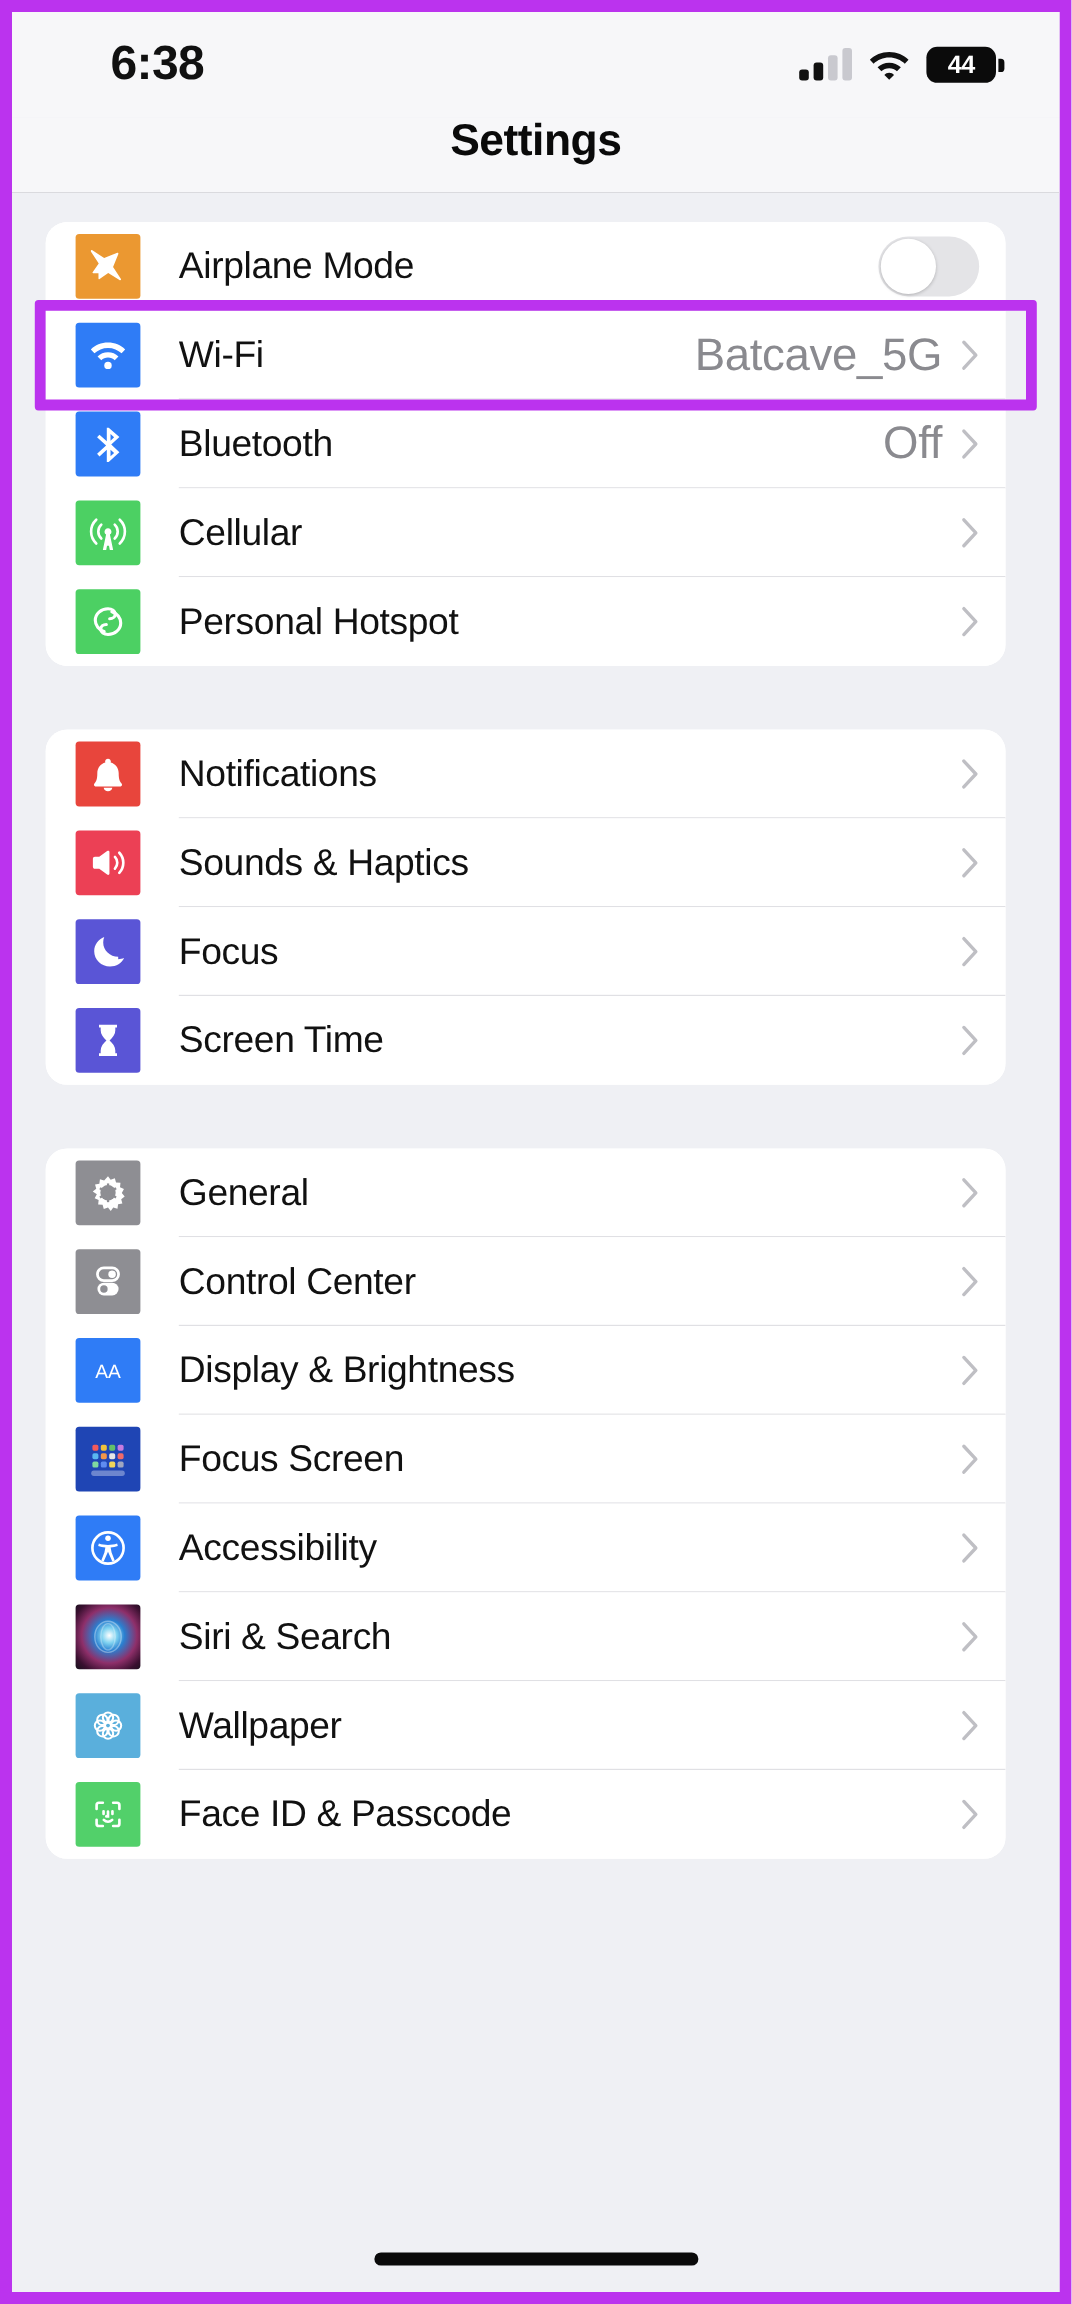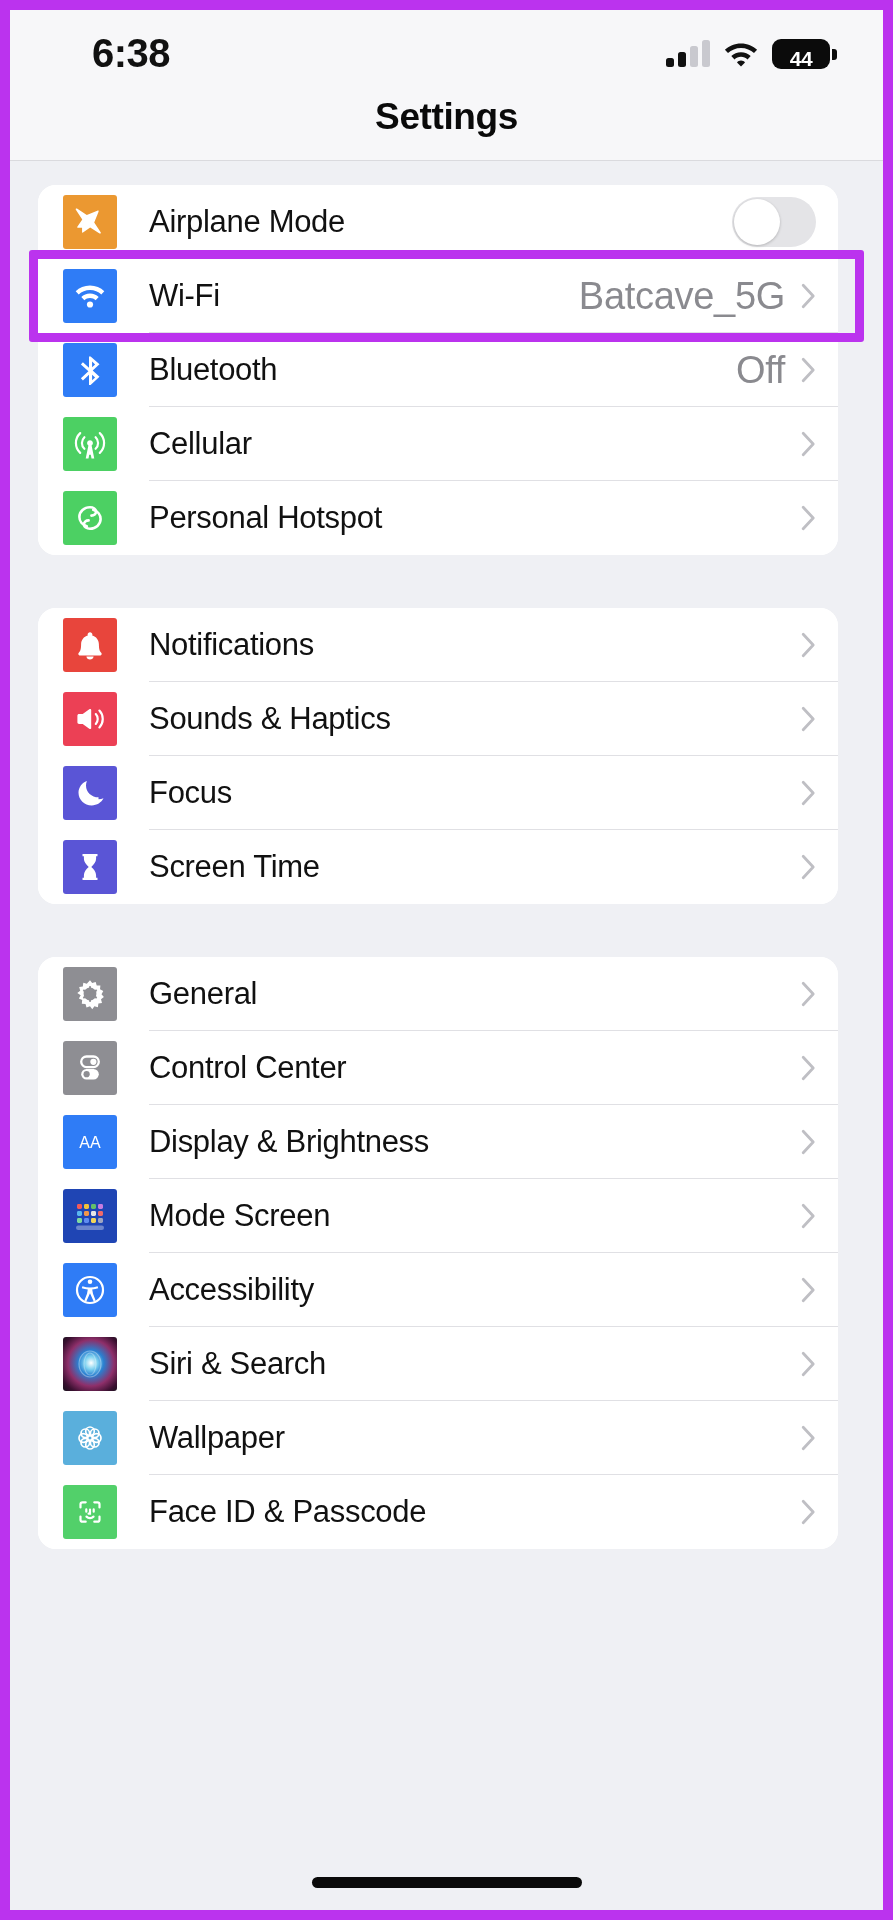--- a/index.html
+++ b/index.html
@@ -66,21 +66,21 @@
 
   .wifi-glyph { width: 34px; height: 26px; display: block; }
 
   .battery-wrap { display: flex; align-items: center; }
   .battery-body {
     width: 58px;
     height: 30px;
     background: #0b0b0b;
     border-radius: 9px;
     display: flex;
-    align-items: flex-end;
+    align-items: center;
     justify-content: center;
   }
   .battery-num {
     color: #ffffff;
     font-size: 21px;
     font-weight: bold;
     letter-spacing: -0.5px;
     line-height: 1;
   }
   .battery-cap {
@@ -474,21 +474,21 @@
               <rect x="14" y="15" width="5" height="5" rx="1.4" fill="#f2964a"></rect>
               <rect x="21" y="15" width="5" height="5" rx="1.4" fill="#e6e6e6"></rect>
               <rect x="28" y="15" width="5" height="5" rx="1.4" fill="#ef6a6a"></rect>
               <rect x="7" y="22" width="5" height="5" rx="1.4" fill="#7fd9a0"></rect>
               <rect x="14" y="22" width="5" height="5" rx="1.4" fill="#5f8cf0"></rect>
               <rect x="21" y="22" width="5" height="5" rx="1.4" fill="#f0d55a"></rect>
               <rect x="28" y="22" width="5" height="5" rx="1.4" fill="#a0a6c0"></rect>
               <rect x="6" y="29.5" width="28" height="4.5" rx="2.2" fill="#ffffff" opacity="0.35"></rect>
             </svg>
           </div>
-          <div class="row-label">Mode Screen</div>
+          <div class="row-label">Focus Screen</div>
           <div class="chevron">
             <svg viewBox="0 0 15 26" width="15" height="26">
               <path d="M2.2 2.2L12.2 13 2.2 23.8" fill="none" stroke="#bfbfc4" stroke-width="2.8" stroke-linecap="round" stroke-linejoin="round"></path>
             </svg>
           </div>
           <div class="divider"></div>
         </div>
         <div class="settings-row">
           <div class="row-icon bg-blue">
             <svg viewBox="0 0 40 40" width="40" height="40">

